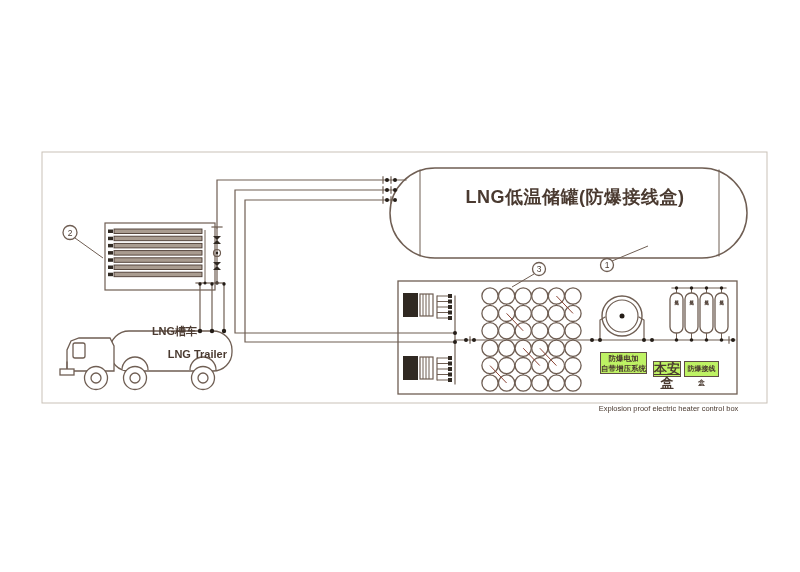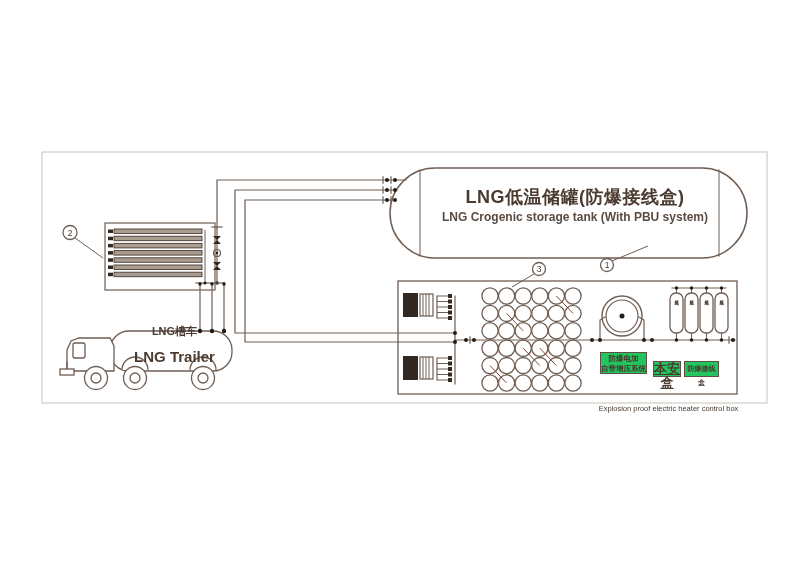--- a/index.html
+++ b/index.html
@@ -14,23 +14,23 @@
   .dot{fill:#241d17;stroke:none;}
   .df{fill:#302922;stroke:none;}
   .tube{fill:#a99c90;stroke:#4a3a31;stroke-width:0.9;}
   .acc{stroke:#8a4536;fill:none;stroke-width:1;}
   .svgtxt{fill:#4a3a30;font-family:"Liberation Sans",sans-serif;}
   
   .ovl{position:absolute;color:#4a3a30;}
   .tank-cn{left:410px;top:185px;width:330px;text-align:center;font-size:18px;font-weight:bold;letter-spacing:.5px;}
   .tank-en{left:410px;top:210px;width:330px;text-align:center;font-size:12px;font-weight:bold;color:#5b4b41;}
   .trl-cn{left:127px;top:324px;width:95px;text-align:center;font-size:11px;font-weight:bold;}
-  .trl-en{left:122px;top:348px;width:105px;text-align:center;font-size:15px;font-weight:bold;}
+  .trl-en{left:122px;top:348px;width:105px;text-align:right;font-size:11px;font-weight:bold;}
   .boxlbl{position:absolute;border:1px solid #5f4f45;color:#4a3a30;text-align:center;
-          font-weight:bold;background:#22c55e;box-sizing:border-box;}
+          font-weight:bold;background:#bef264;box-sizing:border-box;}
   .b1{left:600px;top:352px;width:47px;height:22px;font-size:7.5px;line-height:10px;padding-top:1px;}
   .b2{left:653px;top:361px;width:28px;height:16px;font-size:13px;line-height:14px;text-decoration:underline;}
   .b3{left:684px;top:361px;width:35px;height:16px;font-size:7px;line-height:14px;}
   .cap{left:596px;top:404px;width:145px;text-align:center;font-size:7.5px;color:#4a3a30;}
 </style>
 </head>
 <body>
 
 <div class="canvas">
 <svg width="800" height="572" viewBox="0 0 800 572">
@@ -252,21 +252,20 @@
     <circle class="lnw" cx="539" cy="269" r="6.5"></circle>
     <text class="svgtxt" x="539" y="272" font-size="8.5" text-anchor="middle">3</text>
 
     <line class="thin" x1="612" y1="261" x2="648" y2="246"></line>
     <circle class="lnw" cx="607" cy="265" r="6.5"></circle>
     <text class="svgtxt" x="607" y="268" font-size="8.5" text-anchor="middle">1</text>
   </g>
 </svg>
 
 <div class="ovl tank-cn">LNG低温储罐(防爆接线盒)</div>
-<div class="ovl tank-en">LNG Crogenic storage tank (With PBU system)</div>
 <div class="ovl trl-cn">LNG槽车</div>
 <div class="ovl trl-en">LNG Trailer</div>
 
 <div class="boxlbl b1">
   <div>防爆电加</div>
   <div>自带增压系统</div>
 </div>
 <div class="boxlbl b2">本安盒</div>
 <div class="boxlbl b3">防爆接线盒</div>
 <div class="ovl cap">Explosion proof electric heater control box</div>

